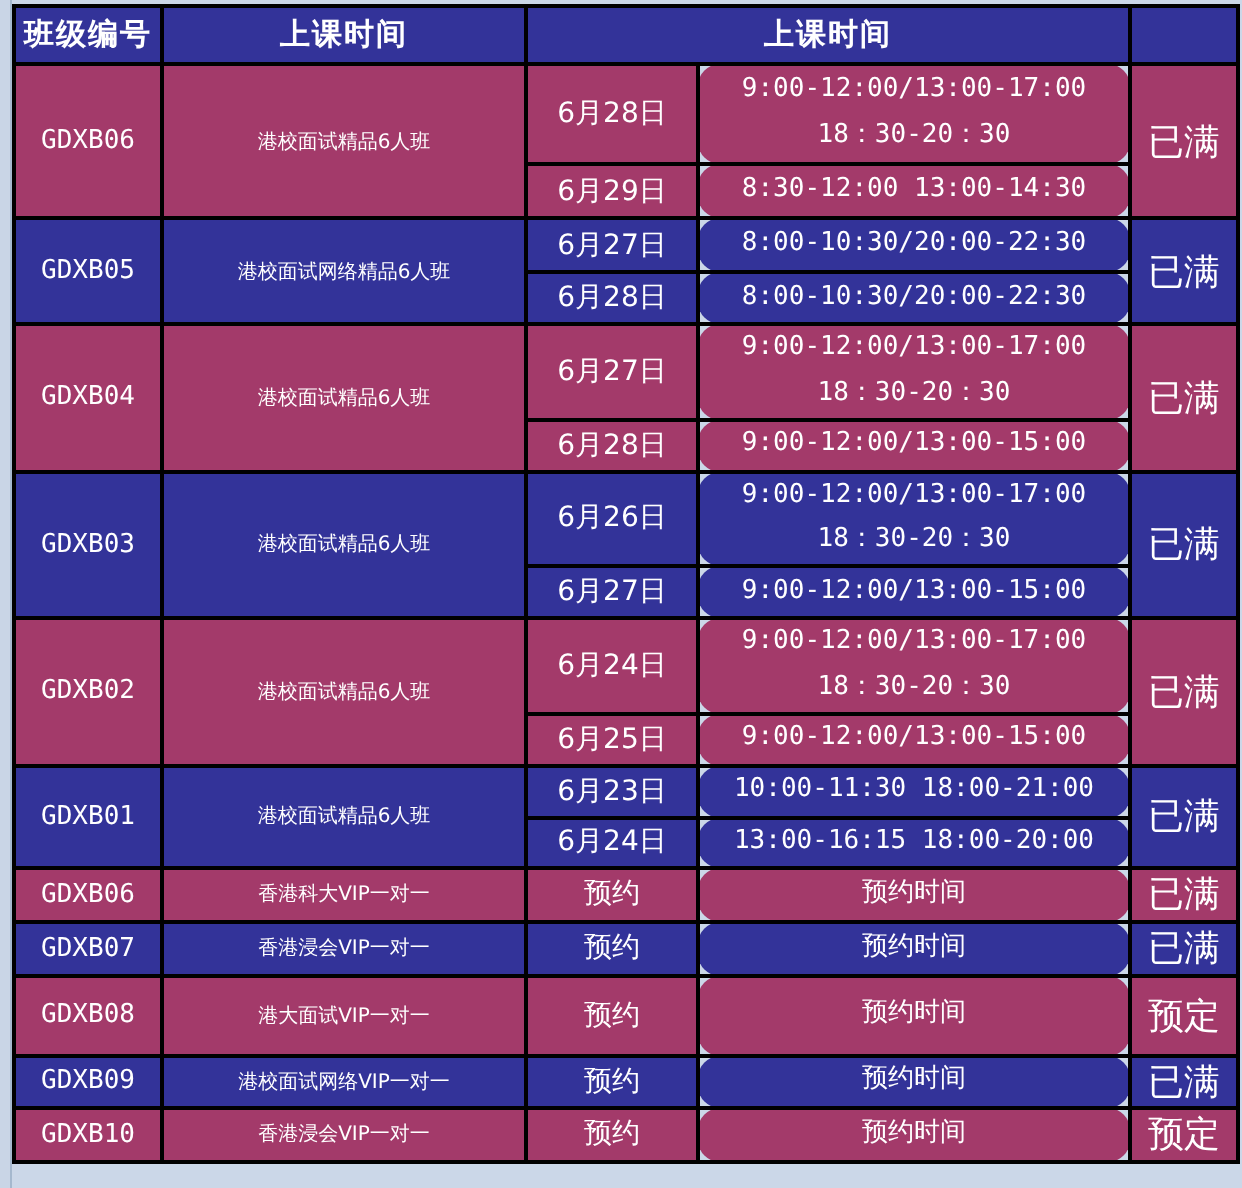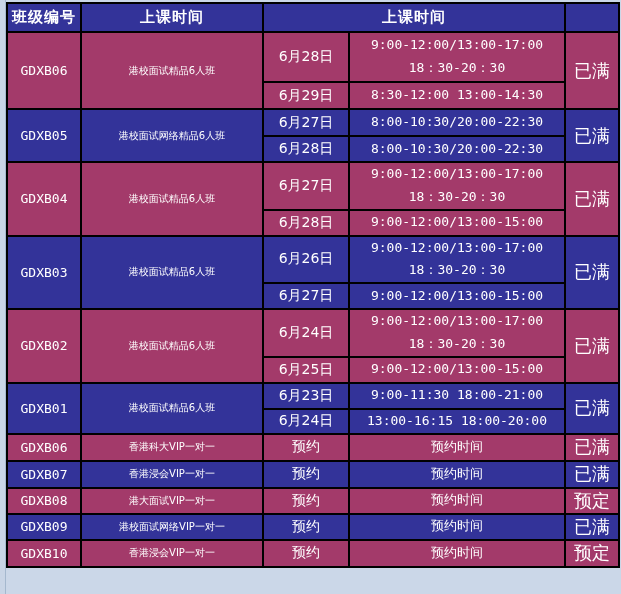--- a/index.html
+++ b/index.html
@@ -24,21 +24,21 @@
   }
   th{font-size:15px;font-weight:bold;letter-spacing:1px;}
   td{font-size:14px;}
   .pink{background:#A33A6A;}
   .blue{background:#333399;}
   .id-cell,.time-cell,.date-cell{
     font-family:"DejaVu Sans Mono","Liberation Mono",monospace;
     font-size:13px;
   }
   .date-cell{font-family:"DejaVu Sans","Liberation Sans",sans-serif;font-size:14px;margin-top:33px;}
-  .time-cell{white-space:pre-line;line-height:1.75;}
+  .time-cell{white-space:pre-line;line-height:1.75;border-radius:11px;}
   .course-cell{font-size:10px;}
   .status-cell{font-size:18px;}
 </style>
 </head>
 <body>
 
 <div class="page-edge"></div>
 
 <div class="table-wrap">
 <table>
@@ -119,21 +119,21 @@
   </tr>
   <tr style="height:26px">
     <td class="pink date-cell">6月25日</td>
     <td class="pink time-cell">9:00-12:00/13:00-15:00</td>
   </tr>
 
   <tr style="height:26px">
     <td class="blue id-cell" rowspan="2">GDXB01</td>
     <td class="blue course-cell" rowspan="2">港校面试精品6人班</td>
     <td class="blue date-cell">6月23日</td>
-    <td class="blue time-cell">9:00-11:30 18:00-21:00</td>
+    <td class="blue time-cell">10:00-11:30 18:00-21:00</td>
     <td class="blue status-cell" rowspan="2">已满</td>
   </tr>
   <tr style="height:25px">
     <td class="blue date-cell">6月24日</td>
     <td class="blue time-cell">13:00-16:15 18:00-20:00</td>
   </tr>
 
   <tr style="height:27px">
     <td class="pink id-cell">GDXB06</td>
     <td class="pink course-cell">香港科大VIP一对一</td>
@@ -141,21 +141,21 @@
     <td class="pink time-cell">预约时间</td>
     <td class="pink status-cell">已满</td>
   </tr>
   <tr style="height:27px">
     <td class="blue id-cell">GDXB07</td>
     <td class="blue course-cell">香港浸会VIP一对一</td>
     <td class="blue date-cell">预约</td>
     <td class="blue time-cell">预约时间</td>
     <td class="blue status-cell">已满</td>
   </tr>
-  <tr style="height:26px">
+  <tr style="height:40px">
     <td class="pink id-cell">GDXB08</td>
     <td class="pink course-cell">港大面试VIP一对一</td>
     <td class="pink date-cell">预约</td>
     <td class="pink time-cell">预约时间</td>
     <td class="pink status-cell">预定</td>
   </tr>
   <tr style="height:25px">
     <td class="blue id-cell">GDXB09</td>
     <td class="blue course-cell">港校面试网络VIP一对一</td>
     <td class="blue date-cell">预约</td>

